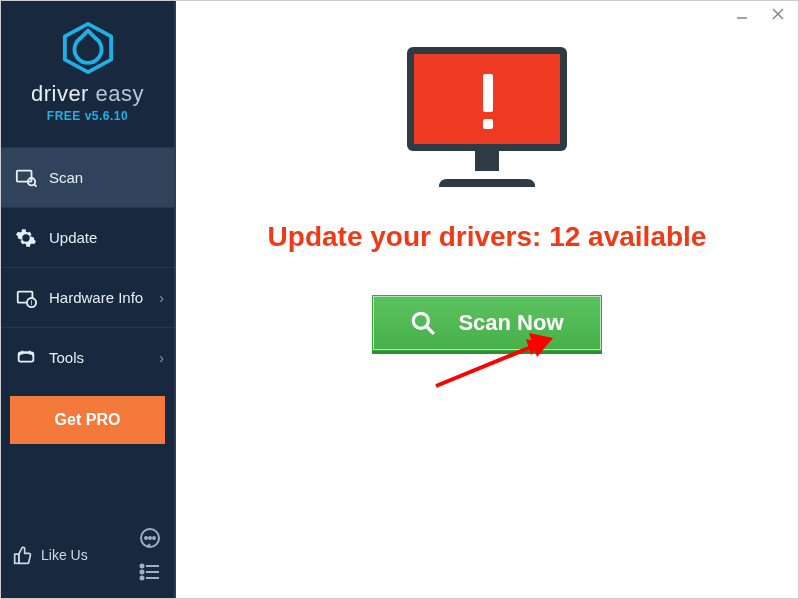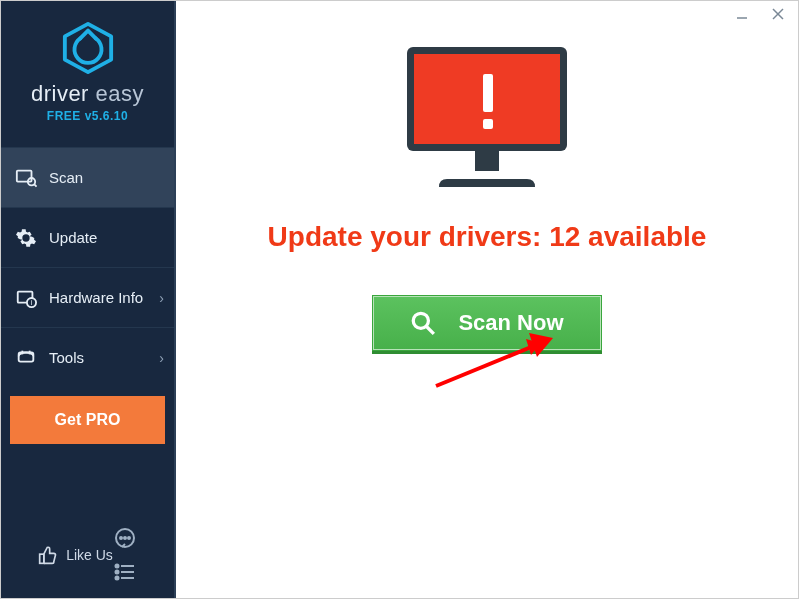--- a/index.html
+++ b/index.html
@@ -65,21 +65,21 @@
     align-items: center;
     justify-content: center;
     font-size: 16px;
     font-weight: 700;
     cursor: pointer;
   }
   .sidebar-bottom {
     margin-top: auto;
     display: flex;
     align-items: center;
-    justify-content: center;
+    justify-content: space-between;
     padding: 10px 12px 14px 12px;
   }
   .like-us { display: flex; align-items: center; gap: 8px; color: #cfd9e6; font-size: 14px; cursor: pointer; }
   .bottom-icons { display: flex; flex-direction: column; gap: 10px; align-items: center; }
   .bottom-icons .bi { width: 24px; height: 24px; cursor: pointer; }
 
   
   .main {
     flex: 1;
     position: relative;

